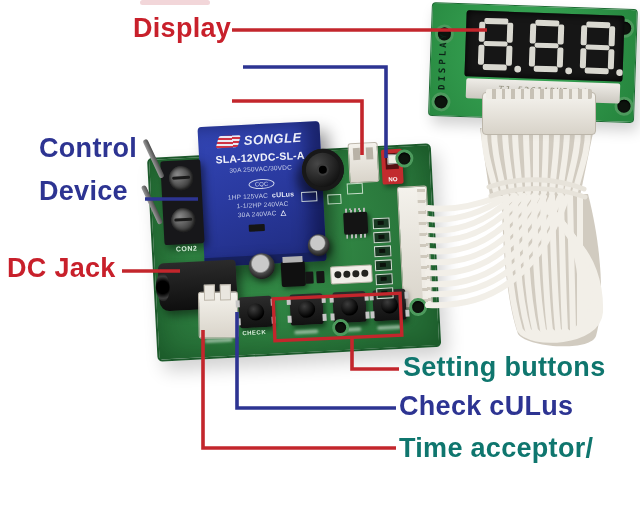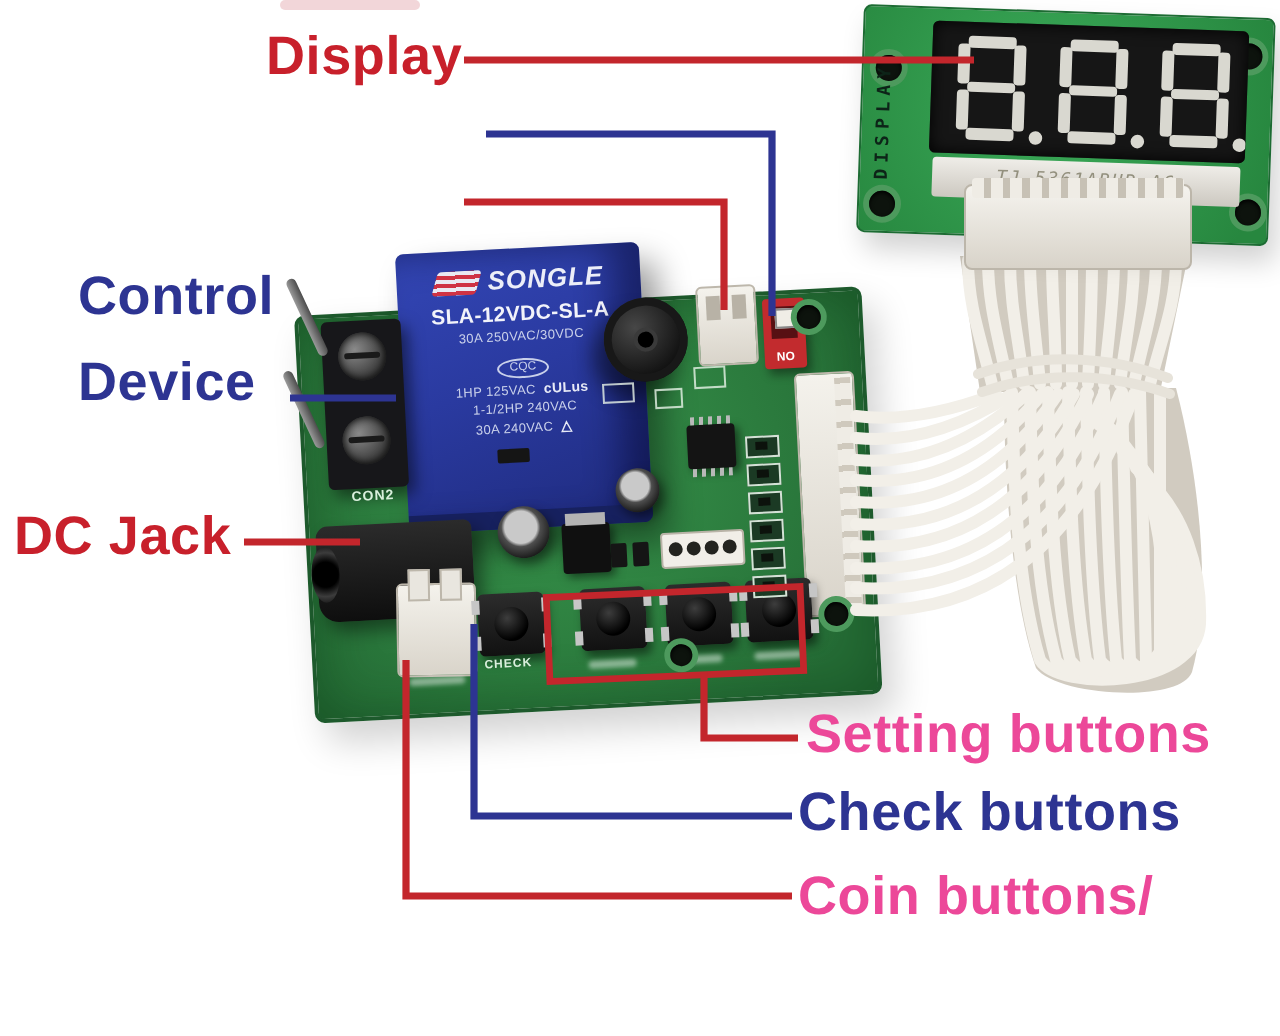--- a/index.html
+++ b/index.html
@@ -2,21 +2,21 @@
 <html><head>
 <meta charset="utf-8">
 <style>
   html,body{margin:0;padding:0;}
   .stage{position:relative;width:640px;height:518px;background:#ffffff;overflow:hidden;
          font-family:"Liberation Sans",sans-serif;}
 
   
   .lbl{position:absolute;font-weight:700;font-size:27px;letter-spacing:.3px;white-space:nowrap;z-index:7;}
   .lbl.red{color:#C8202B;}
-  .lbl.darkred{color:#ec4899;}
+  .lbl.darkred{color:#0f766e;}
   .lbl.navy{color:#2D3492;}
 
   
   .pcb{position:absolute;left:147px;top:158px;width:280px;height:200px;z-index:1;
        background:radial-gradient(circle at 45% 40%, #37944b, #256d36 85%);
        border:2px solid #1d5a2c;border-radius:5px;transform:rotate(-3deg);transform-origin:0 0;
        box-shadow:6px 10px 18px rgba(0,0,0,.18), inset 0 0 28px rgba(0,40,10,.35);}
   .hole{position:absolute;border-radius:50%;background:#0d130d;
         box-shadow:0 0 0 3px #4d9a5d, inset 0 1px 2px #000;}
 
@@ -346,16 +346,16 @@
     <path class="aline-red" d="M352,336 V369 H399"></path>
     <path class="aline-navy" d="M237,312 V408 H396"></path>
     <path class="aline-red" d="M203,330 V448 H396"></path>
   </svg>
 
   <div class="lbl red" style="left:133px;top:13px;">Display</div>
   <div class="lbl navy" style="left:39px;top:176px;">Device</div>
   <div class="lbl navy" style="left:39px;top:133px;">Control</div>
   <div class="lbl red" style="left:7px;top:253px;">DC Jack</div>
   <div class="lbl darkred" style="left:403px;top:352px;">Setting buttons</div>
-  <div class="lbl navy" style="left:399px;top:391px;">Check buttons</div>
-  <div class="lbl darkred" style="left:399px;top:433px;">Coin buttons/</div>
+  <div class="lbl navy" style="left:399px;top:391px;">Check cULus</div>
+  <div class="lbl darkred" style="left:399px;top:433px;">Time acceptor/</div>
 
 </div>
 
 </body></html>

